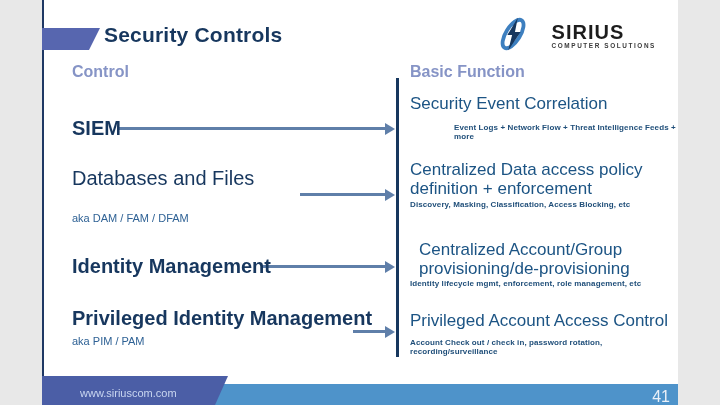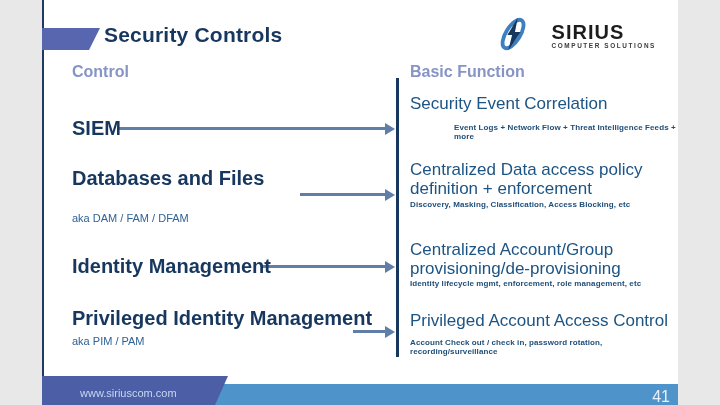--- a/index.html
+++ b/index.html
@@ -41,32 +41,32 @@
   }
   .arrow1 { left:76px;  top:127px; width:268px; }
   .arrow2 { left:258px; top:193px; width:86px; }
   .arrow3 { left:220px; top:265px; width:124px; }
   .arrow4 { left:311px; top:330px; width:33px; }
 
   
   .ctl { position:absolute; left:30px; color:#17375E; font-weight:700; font-size:20px; line-height:18px; max-width:320px; }
   .ctl-siem { top:119px; }
   .ctl-dam  { top:169px; }
-  .ctl-sub  { display:block; font-weight:700; }
+  .ctl-sub  { display:block; font-weight:400; }
   .ctl-idm  { top:257px; }
   .ctl-pim  { top:309px; }
   .ctl-aka { position:absolute; left:30px; font-size:11px; font-weight:400; color:#2F6295; }
   .aka-dam { top:212px;text-align:right; }
   .aka-pim { top:335px; }
 
   
   .fn { position:absolute; left:368px; color:#1C5484; font-size:17px; font-weight:400; line-height:19px; max-width:315px; }
   .fn1 { top:94px; }
   .fn2 { top:160px; }
-  .fn3 { top:240px; }
+  .fn3 { top:240px;margin-left:9px; }
   .fn4 { top:311px; }
   .fn-detail { position:absolute; left:368px; font-size:8px; font-weight:700; color:#1F4E79; letter-spacing:0.1px; max-width:330px; }
   .fd1 { top:123px;margin-left:44px; }
   .fd2 { top:200px; }
   .fd3 { top:279px; }
   .fd4 { top:338px; }
 
   
   .footer-bar { position:absolute; left:0; top:384px; width:720px; height:21px; background:#4E93CA; }
   .footer-para {

